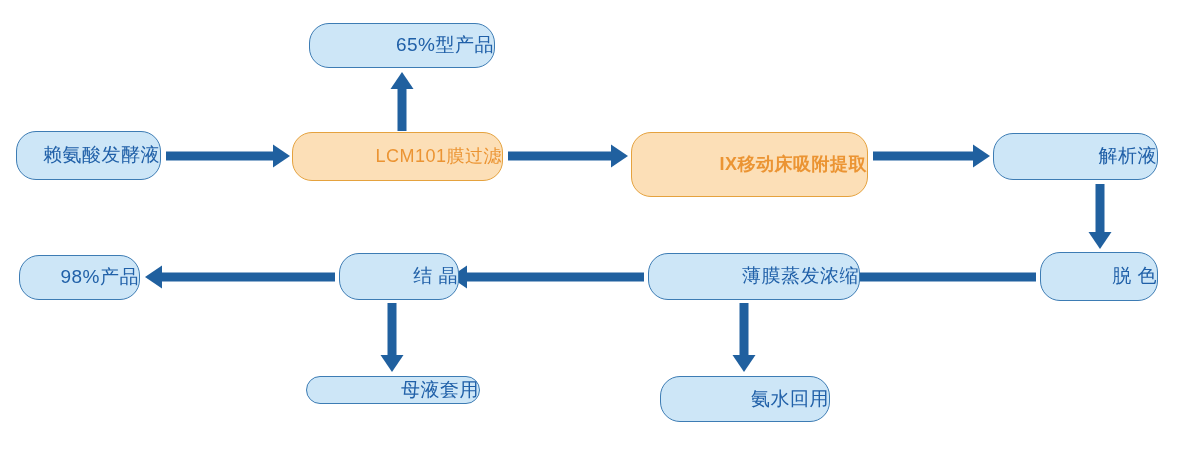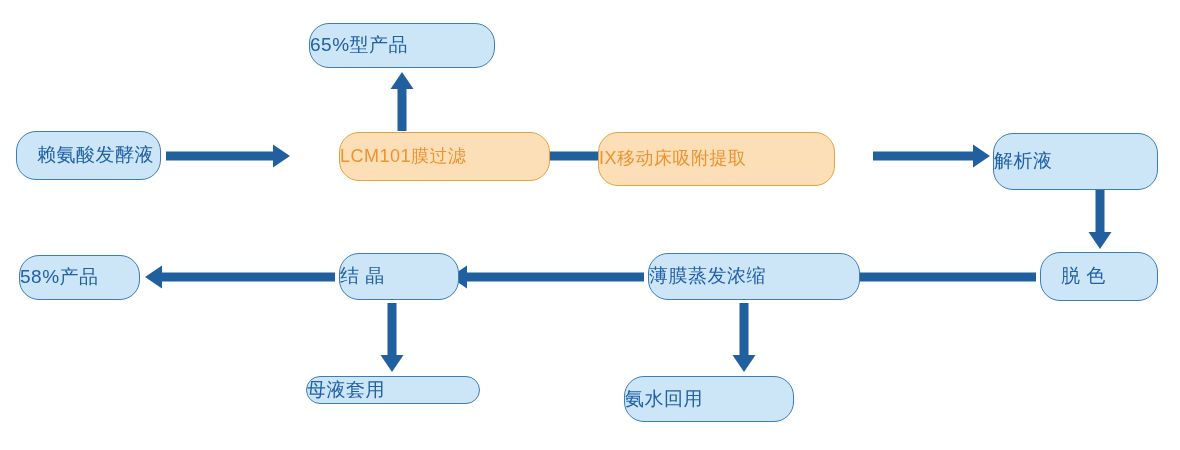--- a/index.html
+++ b/index.html
@@ -24,21 +24,21 @@
     top: 0;
     width: 1180px;
     height: 450px;
   }
   .node-box {
     position: absolute;
     box-sizing: border-box;
     border-radius: 20px;
     display: flex;
     align-items: center;
-    justify-content: flex-start;
+    justify-content: flex-end;
     text-align: center;
     line-height: 1.1;
     white-space: pre;
     user-select: none;
   }
   .node-box.blue {
     background: #cde6f7;
     border: 1.4px solid #3d7cb4;
     color: #2060a8;
   }
@@ -97,23 +97,23 @@
         <polygon points="392,372 380.5,355 403.5,355" fill="#20609f"></polygon>
       </g>
       <g>
         <rect x="739.5" y="303" width="9" height="52" fill="#20609f"></rect>
         <polygon points="744,372 732.5,355 755.5,355" fill="#20609f"></polygon>
       </g>
     </svg>
   <div id="node-layer">
       <div class="node-box blue" style="left: 309px; top: 23px; width: 186px; height: 45px;"><span class="node-label">65%型产品</span></div>
       <div class="node-box blue" style="left: 16px; top: 131px; width: 145px; height: 49px; padding-left: 20px;"><span class="node-label">赖氨酸发酵液</span></div>
-      <div class="node-box orange" style="left: 292px; top: 132px; width: 211px; height: 49px; margin-left: 47px;"><span class="node-label small">LCM101膜过滤</span></div>
-      <div class="node-box orange" style="left: 598px; top: 132px; width: 237px; height: 54px;"><span class="node-label small">IX移动床吸附提取</span></div>
-      <div class="node-box blue" style="left: 993px; top: 133px; width: 165px; height: 57px;"><span class="node-label">解析液</span></div>
+      <div class="node-box orange" style="left: 292px; top: 132px; width: 211px; height: 49px;"><span class="node-label small">LCM101膜过滤</span></div>
+      <div class="node-box orange" style="left: 631px; top: 132px; width: 237px; height: 65px; font-weight: bold;"><span class="node-label small">IX移动床吸附提取</span></div>
+      <div class="node-box blue" style="left: 993px; top: 133px; width: 165px; height: 47px;"><span class="node-label">解析液</span></div>
       <div class="node-box blue" style="left: 1040px; top: 252px; width: 118px; height: 49px; padding-left: 20px;"><span class="node-label">脱 色</span></div>
       <div class="node-box blue" style="left: 648px; top: 253px; width: 212px; height: 47px;"><span class="node-label">薄膜蒸发浓缩</span></div>
       <div class="node-box blue" style="left: 339px; top: 253px; width: 120px; height: 47px;"><span class="node-label">结 晶</span></div>
-      <div class="node-box blue" style="left: 19px; top: 255px; width: 121px; height: 45px;"><span class="node-label">58%产品</span></div>
+      <div class="node-box blue" style="left: 19px; top: 255px; width: 121px; height: 45px;"><span class="node-label">98%产品</span></div>
       <div class="node-box blue" style="left: 306px; top: 376px; width: 174px; height: 28px;"><span class="node-label">母液套用</span></div>
-      <div class="node-box blue" style="left: 624px; top: 376px; width: 170px; height: 46px;"><span class="node-label">氨水回用</span></div>
+      <div class="node-box blue" style="left: 660px; top: 376px; width: 170px; height: 46px;"><span class="node-label">氨水回用</span></div>
     </div>
 </div>
 
 </body></html>

